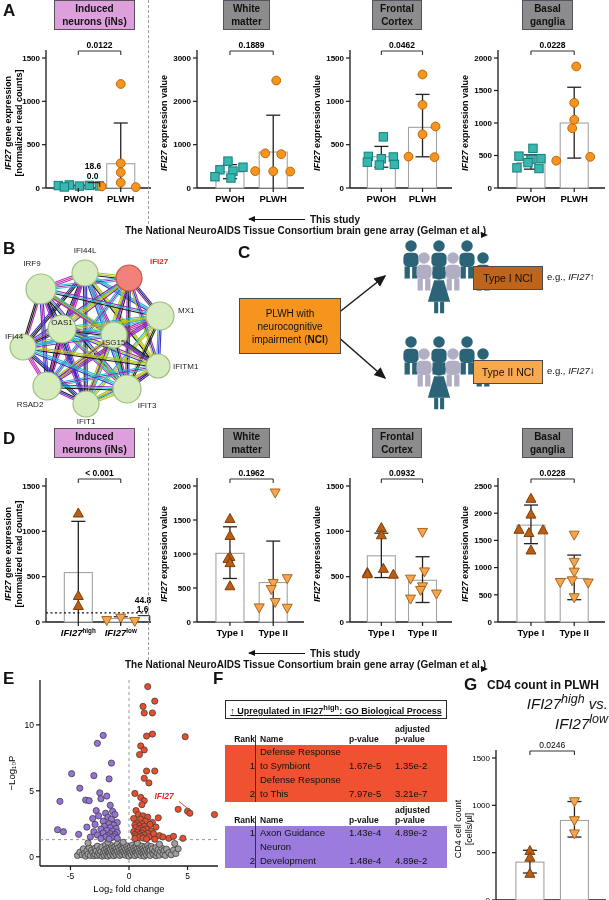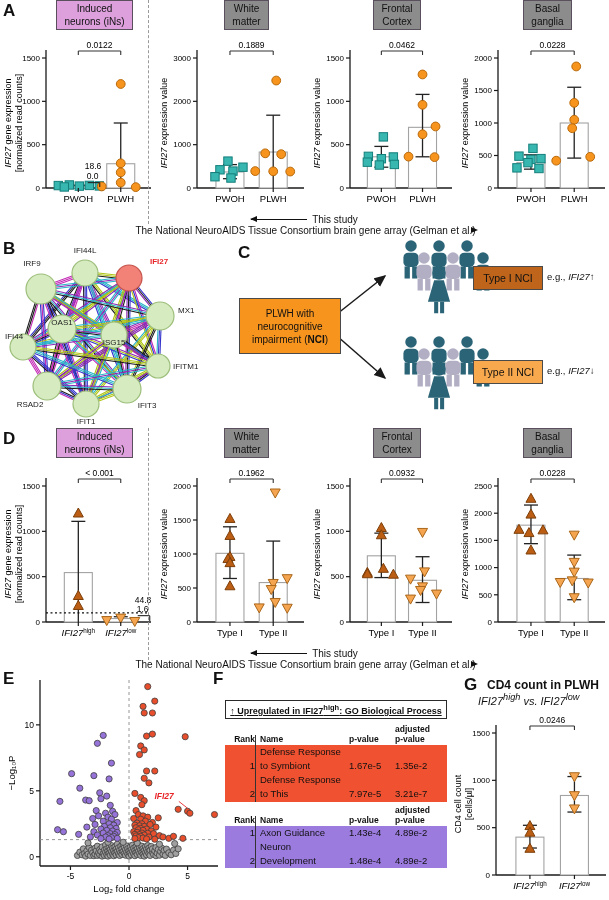--- a/index.html
+++ b/index.html
@@ -1,44 +1,44 @@
 <!DOCTYPE html>
 <html><head>
 <meta charset="utf-8">
 <style>
   html,body{margin:0;padding:0;background:#fff;}
   body{width:609px;height:900px;font-family:"Liberation Sans",sans-serif;color:#111;}
   .fig{position:relative;width:609px;height:900px;overflow:hidden;background:#fff;}
   .letter{position:absolute;font-weight:bold;font-size:17px;line-height:1;}
-  .row{position:absolute;left:0;width:609px;}
+  .row{position:absolute;left:0;width:609px;font-weight:bold;}
   .plots{display:flex;align-items:flex-start;padding-left:2px;}
   .plot-cell{position:relative;}
   .hdr-wrap{height:32px;display:flex;align-items:flex-start;justify-content:center;padding-left:34px;}
   .hdr-box{display:inline-block;border:1.4px solid #5a4f5c;padding:1px 7px;font-size:10px;line-height:1.3;text-align:center;}
   svg text{font-family:"Liberation Sans",sans-serif;}
   .caps{display:flex;align-items:center;height:22px;font-size:10px;flex-direction:column;}
   .cap-left{width:150px;display:flex;align-items:center;justify-content:center;gap:5px;}
   .arrow-left{width:56px;height:0;border-top:1.2px solid #111;position:relative;}
   .arrow-left::before{content:"";position:absolute;left:-1px;top:-4px;border-right:7px solid #111;border-top:3.5px solid transparent;border-bottom:3.5px solid transparent;}
-  .cap-right{flex:1;display:flex;align-items:center;gap:1px;padding-left:10px;padding-right:2px;}
+  .cap-right{flex:1;display:flex;align-items:flex-end;gap:1px;padding-left:10px;padding-right:2px;}
   .arrow-right{flex:1;height:0;border-top:1.2px solid #111;position:relative;margin-right:5px;}
   .arrow-right::after{content:"";position:absolute;right:-1px;top:-4px;border-left:7px solid #111;border-top:3.5px solid transparent;border-bottom:3.5px solid transparent;}
   .divider{position:absolute;top:0;border-left:1.6px dashed #9a9a9a;}
   .cbox{position:absolute;border:1.5px solid #4a4a4a;text-align:center;display:flex;align-items:center;justify-content:center;}
   .go-wrap{position:absolute;width:222px;}
   .go-title{border:1.5px solid #2a2a2a;padding:2px 4px;font-size:9px;font-weight:bold;text-align:center;background:#fff;text-decoration:underline;}
   .go-grid{display:grid;grid-template-columns:30px 1fr 46px 52px;font-size:9.5px;align-items:end;}
   .go-grid .c1{text-align:right;}
   .go-grid .c2{border-left:1px solid #333;padding-left:4px;}
   .go-grid .num{padding-right:3px;}
   .go-head{font-weight:bold;font-size:8.5px;line-height:1.15;margin-top:6px;}
   .go-head .num{white-space:pre-line;}
   .go-row{line-height:1.5;}
   .gtitle{font-weight:bold;font-size:12px;text-align:center;}
-  .gsub{font-size:11px;text-align:left;font-style:italic;}
+  .gsub{font-size:15px;text-align:right;font-style:italic;}
 </style>
 </head>
 <body>
 
 <div class="fig">
 
   <div class="letter" style="left:3px;top:2px">A</div>
   <div class="row" id="rowA" style="top:0">
     <div class="plots" id="rowA-plots">
         <div class="plot-cell" style="width: 151px;"><div class="hdr-wrap">

